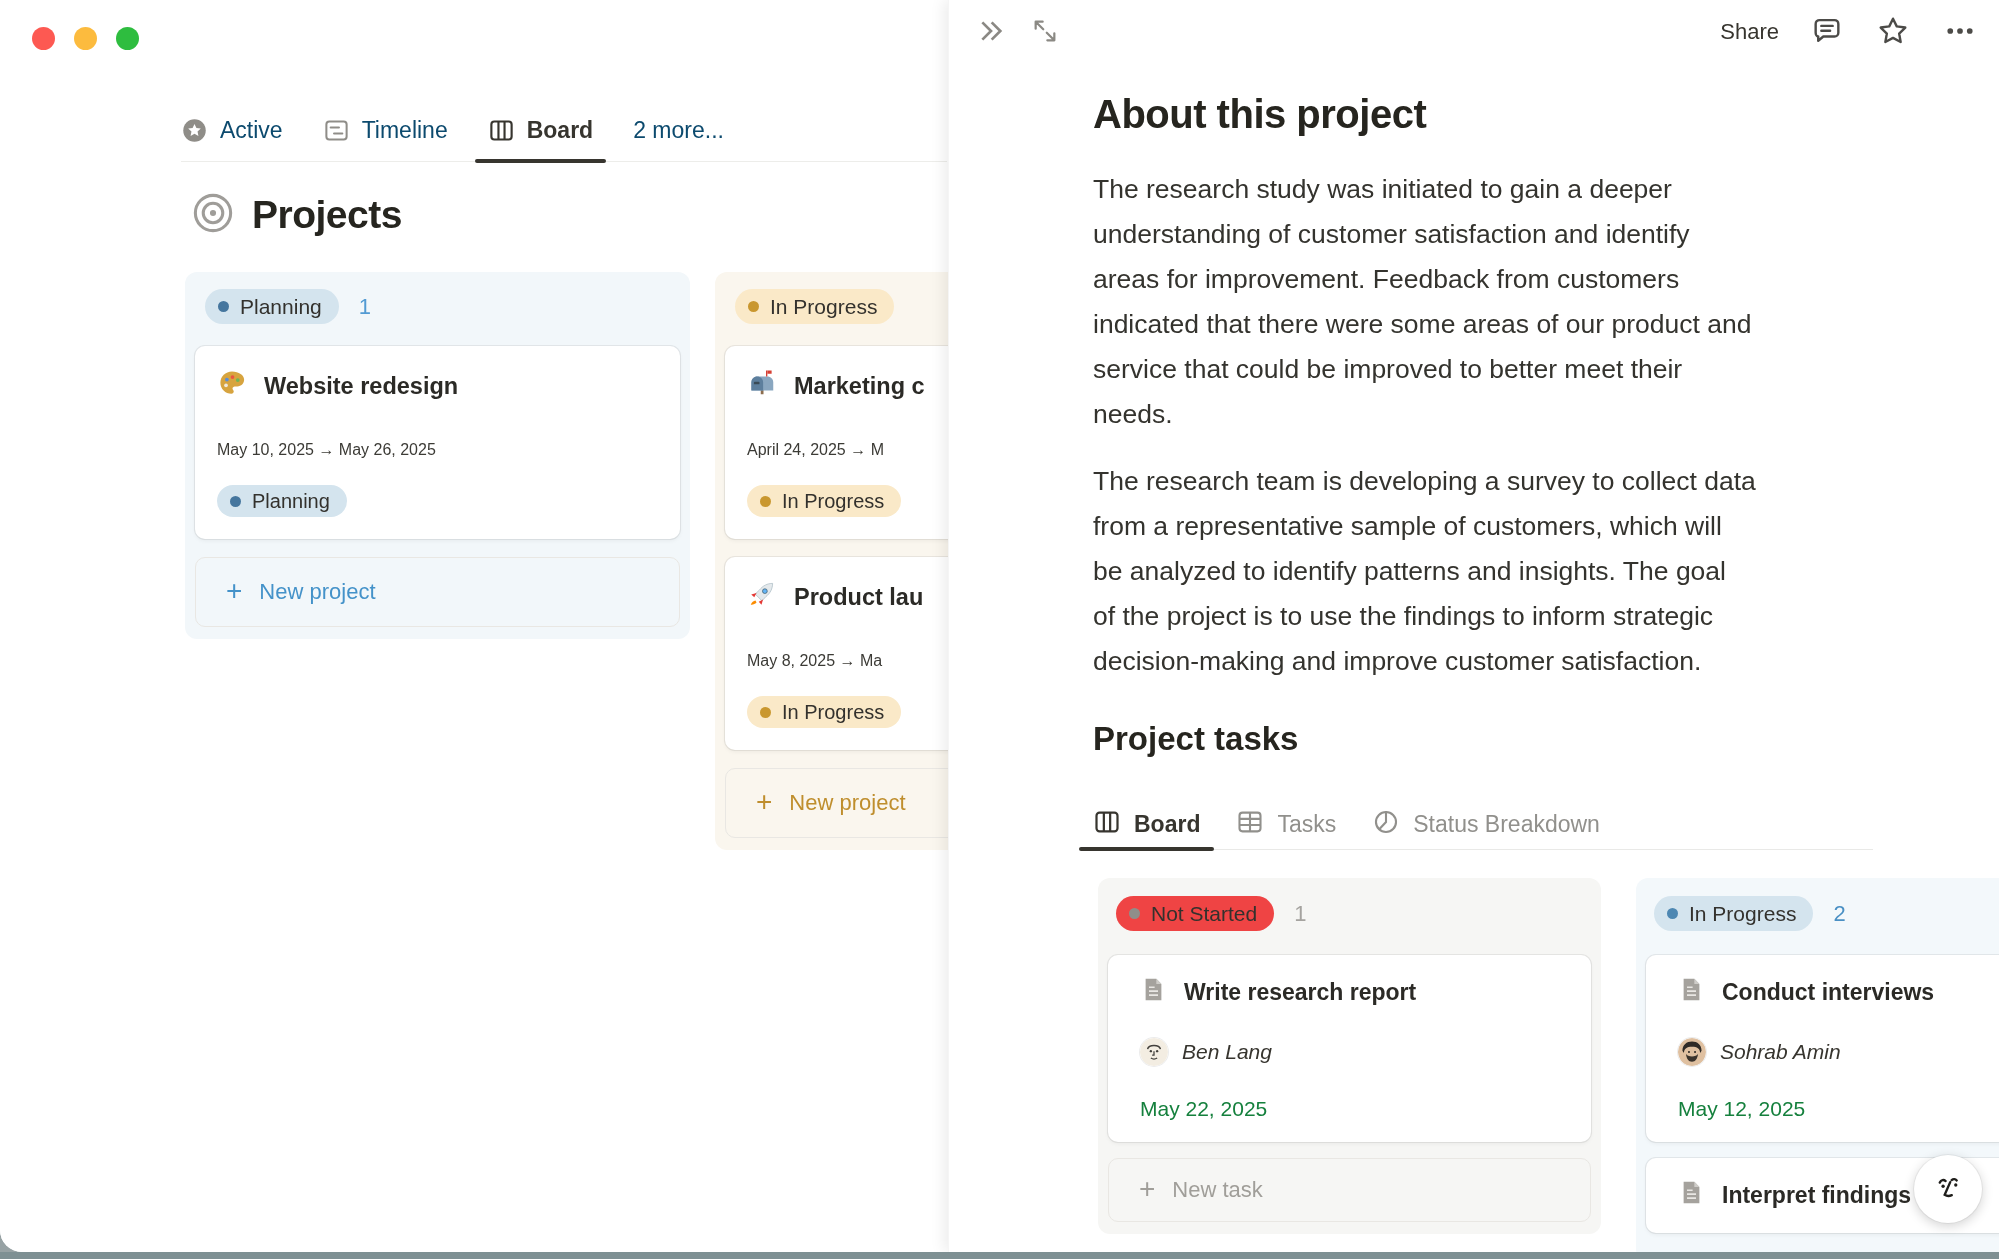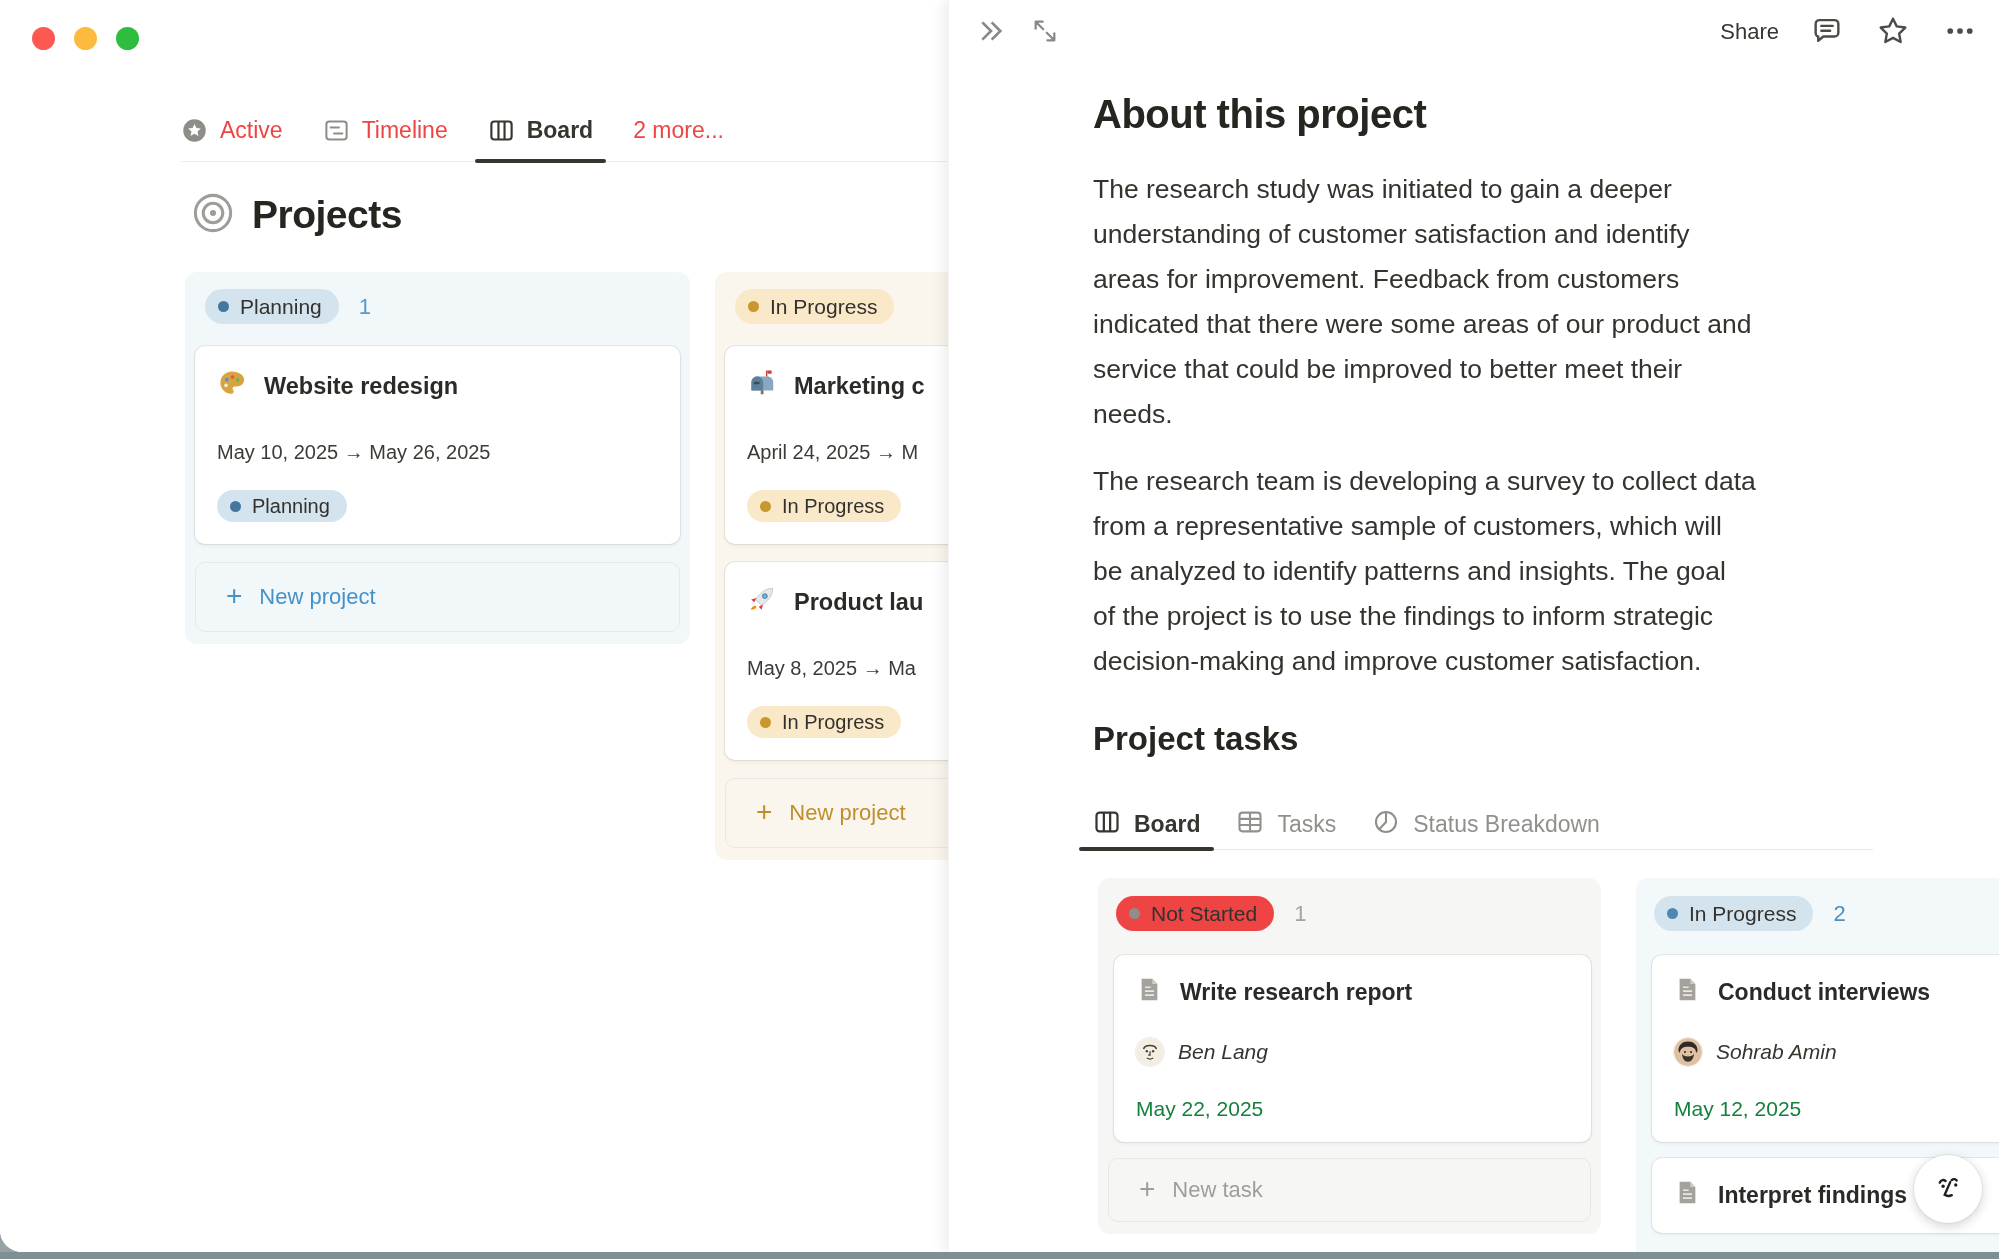--- a/index.html
+++ b/index.html
@@ -13,21 +13,21 @@
   
   .left-page { position:absolute; inset:0; background:#fff; }
   .traffic-lights { position:absolute; left:32px; top:27px; display:flex; gap:19px; }
   .tl { width:23px; height:23px; border-radius:50%; display:inline-block; }
   .tl.red    { background:#fd5952; }
   .tl.yellow { background:#fcbb3e; }
   .tl.green  { background:#2ebd3f; }
 
   .tabs-row { position:absolute; left:181px; top:100px; width:766px; height:62px;
               border-bottom:1px solid #ededea; display:flex; align-items:center; gap:40px; }
-  .vtab { display:flex; align-items:center; gap:12px; font-size:23px; color:#ef4444;
+  .vtab { display:flex; align-items:center; gap:12px; font-size:23px; color:#0c4a6e;
           height:100%; position:relative; cursor:pointer; white-space:nowrap; }
   .vtab svg { display:block; }
   .vtab.active { color:#37352f; font-weight:700; }
   .vtab.active::after { content:""; position:absolute; left:-13px; right:-13px; bottom:-2px;
                         height:4px; background:#37352f; border-radius:2px; }
 
   .page-title-row { position:absolute; left:190px; top:190px; display:flex; align-items:center; gap:16px; }
   .page-title-row h1 { font-size:39px; font-weight:700; color:#26251f; letter-spacing:-.5px; }
 
   .board-left { position:absolute; left:185px; top:272px; display:flex; gap:25px; align-items:flex-start; }
@@ -48,21 +48,21 @@
   .count { font-size:22px; margin-left:20px; font-weight:400; }
   .count.blue  { color:#539bd3; }
   .count.gray  { color:#a5a39f; }
   .count.steel { color:#4a90c4; }
 
   .kcard { background:#fff; border-radius:10px; margin-bottom:18px; padding:22px;
            box-shadow:0 0 0 1px rgba(15,15,15,.07), 0 2px 4px rgba(15,15,15,.05); cursor:pointer; }
   .kcard-title { display:flex; align-items:center; gap:17px; font-size:23.5px; font-weight:700;
                  color:#2b2a26; white-space:nowrap; }
   .kcard-title svg { flex:none; }
-  .kcard-date { margin-top:37px; font-size:20px; color:#3c3b36; white-space:nowrap; }
+  .kcard-date { margin-top:37px; font-size:16px; color:#3c3b36; white-space:nowrap; }
   .kcard .pill { margin-top:26px; }
 
   .new-btn { width:100%; height:70px; margin-top:2px; border:1px solid #e9e7e3; border-radius:10px;
              background:transparent; display:flex; align-items:center; gap:17px; padding-left:30px;
              font-family:inherit; font-size:22px; cursor:pointer; white-space:nowrap; }
   .new-btn .plus { font-size:28px; font-weight:400; line-height:1; transform:translateY(-1px); }
   .new-btn.blue { color:#4492c9; }
   .new-btn.gold { color:#bf8e2d; }
   .new-btn.faint { color:#a09e99; height:64px; }
 
@@ -89,22 +89,22 @@
   .ttab.active { color:#37352f; font-weight:700; }
   .ttab.active::after { content:""; position:absolute; left:-14px; right:-14px; bottom:-2px;
                         height:4px; background:#37352f; border-radius:2px; }
 
   .task-board { display:flex; gap:35px; align-items:flex-start; margin-top:28px; margin-left:5px; }
   .tcol { width:503px; border-radius:12px; padding:16px 10px 12px; }
   .tcol.c-notstarted { background:#f6f6f4; }
   .tcol.c-inprog { background:#f3f8fb; width:520px; }
   .tcol-head { display:flex; align-items:center; margin:2px 0 24px 8px; }
 
-  .tcard { background:#fff; border-radius:10px; margin-bottom:16px; padding:21px 22px;
-           box-shadow:0 0 0 1px rgba(15,15,15,.07), 0 2px 4px rgba(15,15,15,.05); cursor:pointer;margin-left:6px; }
+  .tcard { background:#fff; border-radius:10px; margin-bottom:16px; padding:21px 32px;
+           box-shadow:0 0 0 1px rgba(15,15,15,.07), 0 2px 4px rgba(15,15,15,.05); cursor:pointer; }
   .tcard-title { display:flex; align-items:center; gap:17px; font-size:23px; font-weight:700;
                  color:#2b2a26; white-space:nowrap; }
   .trow { display:flex; align-items:center; gap:14px; margin-top:29px; font-size:21px; color:#37352f;font-style:italic; }
   .avatar { width:28px; height:28px; border-radius:50%; overflow:hidden; flex:none;
             box-shadow:0 0 0 1px rgba(0,0,0,.08); }
   .tcard-date { margin-top:31px; font-size:21px; color:#15803d; }
 
   .ai-fab { position:absolute; left:965px; top:1155px; width:68px; height:68px; border-radius:50%;
             background:#fff; display:flex; align-items:center; justify-content:center; cursor:pointer;
             box-shadow:0 3px 12px rgba(0,0,0,.18), 0 0 0 1px rgba(0,0,0,.05); z-index:5; border:none; }

